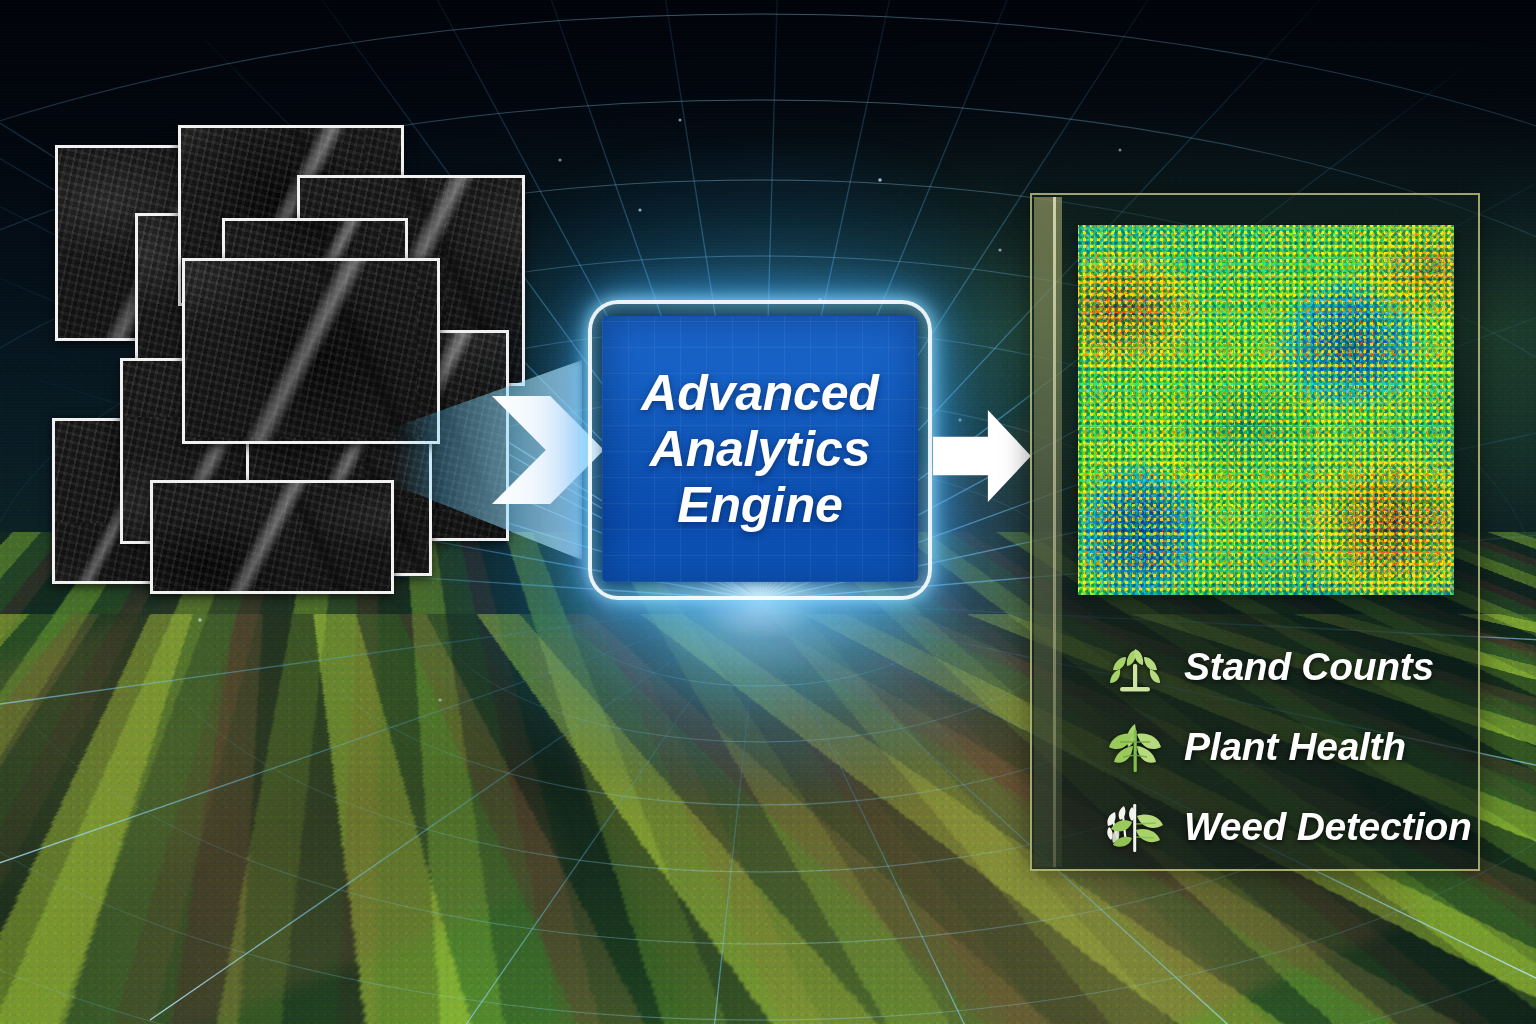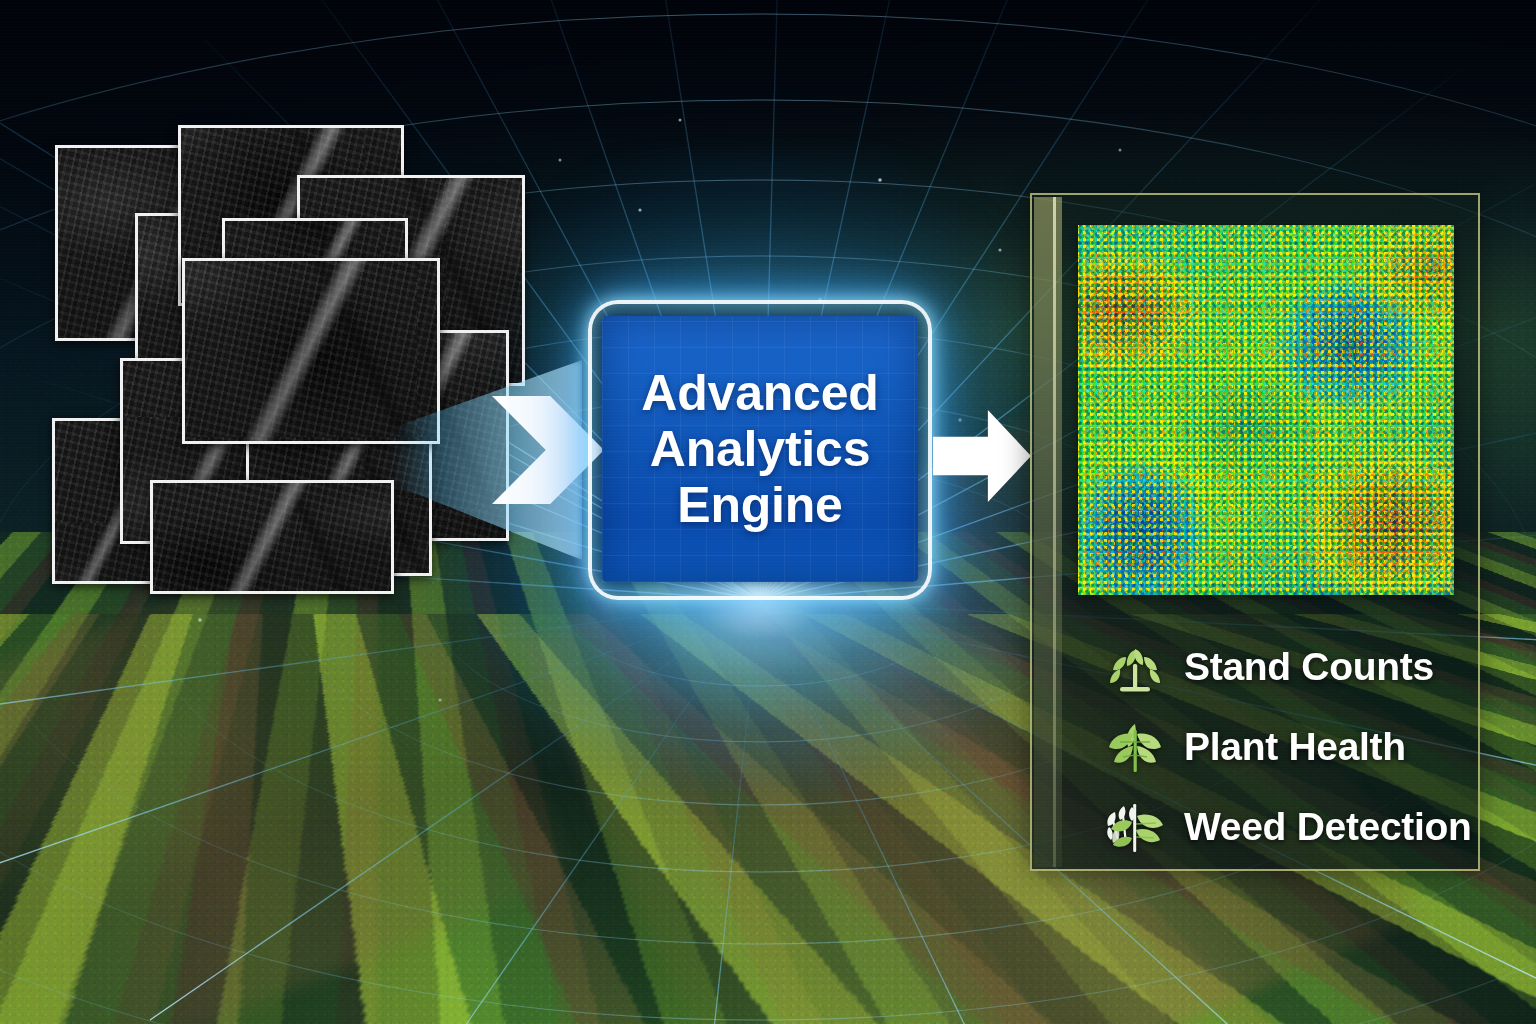--- a/index.html
+++ b/index.html
@@ -10,20 +10,21 @@
     width: 1536px; height: 1024px;
     overflow: hidden;
     font-family: "Liberation Sans", sans-serif;
   }
 
   #stage {
     position: relative;
     width: 1536px; height: 1024px;
     overflow: hidden;
     background: #03070d;
+    font-style: italic;
   }
 
   
   .bg-base {
     position: absolute; inset: 0;
     background:
       radial-gradient(ellipse 70% 55% at 50% 118%, #7fd04a 0%, #4d9330 22%, #27592a 42%, #123024 62%, #061219 80%, transparent 100%),
       radial-gradient(ellipse 90% 48% at 78% 30%, #2a4a33 0%, #16312a 35%, #081820 62%, transparent 85%),
       linear-gradient(180deg, #020509 0%, #03090f 16%, #061520 34%, #0a2026 52%, #11301f 70%, #16401f 86%, #0c2416 100%);
   }

